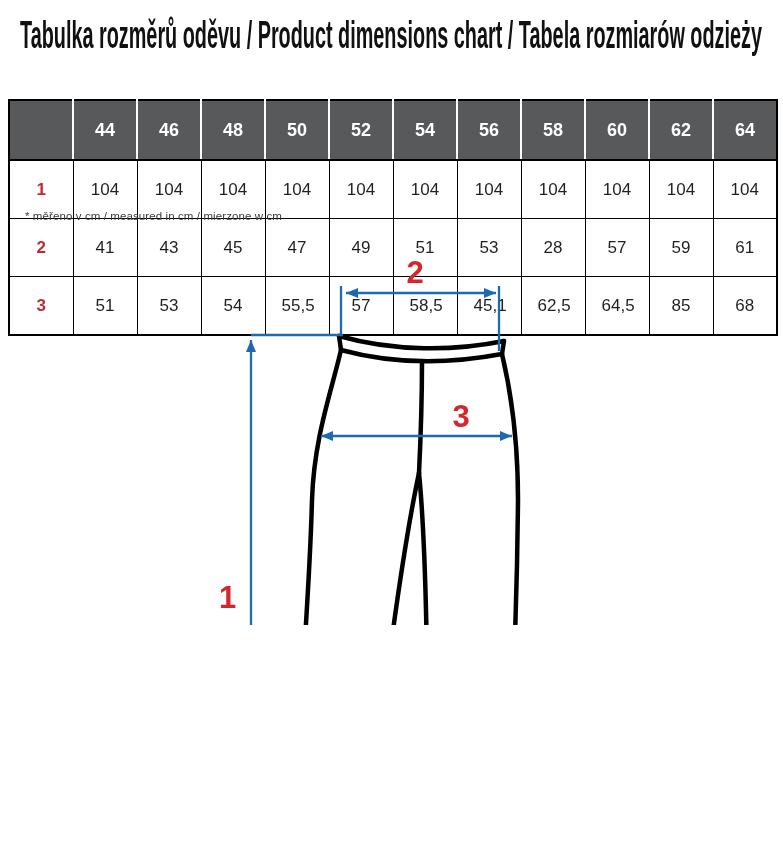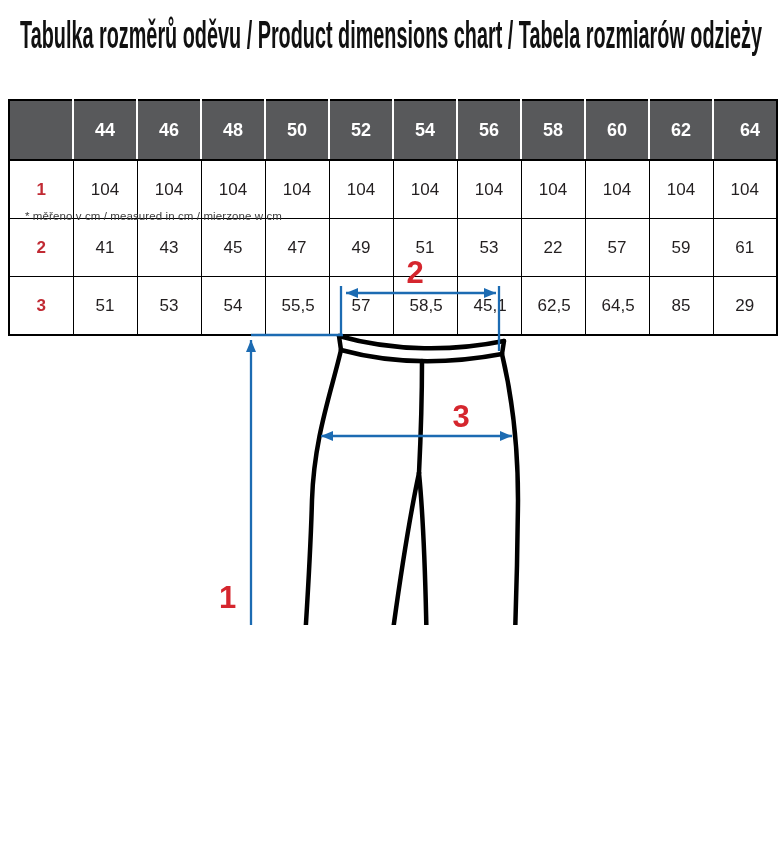--- a/index.html
+++ b/index.html
@@ -23,21 +23,21 @@
     border:1px solid #000000; text-align:center; vertical-align:middle;
     height:25px; padding:16px; font-size:17px; color:#231F20; overflow:hidden;
   }
   table.size-table tr.header-row td {
     background:#58595B; color:#ffffff; font-weight:bold; font-size:18px;
     height:26px;
     border-top:2px solid #000000; border-bottom:2px solid #000000;
     border-left:2px solid #ffffff; border-right:2px solid #ffffff;
   }
   table.size-table tr.header-row td:first-child { border-left:2px solid #000000; }
-  table.size-table tr.header-row td:last-child  { border-right:2px solid #000000;text-align:right; }
+  table.size-table tr.header-row td:last-child  { border-right:2px solid #000000; }
   table.size-table tbody td:first-child { border-left:2px solid #000000; }
   table.size-table tbody td:last-child  { border-right:2px solid #000000; }
   table.size-table tbody tr:last-child td { border-bottom:2px solid #000000; }
   table.size-table td.rowlabel { color:#C12A33; font-weight:bold; }
   
   .footnotes {
     position:absolute; left:25px; top:209px; font-size:11.5px; line-height:14px;
     color:#3C3C3C; letter-spacing:0.1px;
   }
   
@@ -108,38 +108,38 @@
           </tr>
           <tr>
             <td class="rowlabel">2</td>
             <td>41</td>
             <td>43</td>
             <td>45</td>
             <td>47</td>
             <td>49</td>
             <td>51</td>
             <td>53</td>
-            <td>22</td>
+            <td>28</td>
             <td>57</td>
             <td>59</td>
             <td>61</td>
           </tr>
           <tr>
             <td class="rowlabel">3</td>
             <td>51</td>
             <td>53</td>
             <td>54</td>
             <td>55,5</td>
             <td>57</td>
             <td>58,5</td>
             <td>45,1</td>
             <td>62,5</td>
             <td>64,5</td>
             <td>85</td>
-            <td>29</td>
+            <td>68</td>
           </tr>
         </tbody>
     </table>
   </div>
 
   <div class="footnotes">
     <div>* měřeno v cm / measured in cm / mierzone w cm</div>
   </div>
 
   <svg class="diagram-svg" width="783" height="855" viewBox="0 0 783 855">

